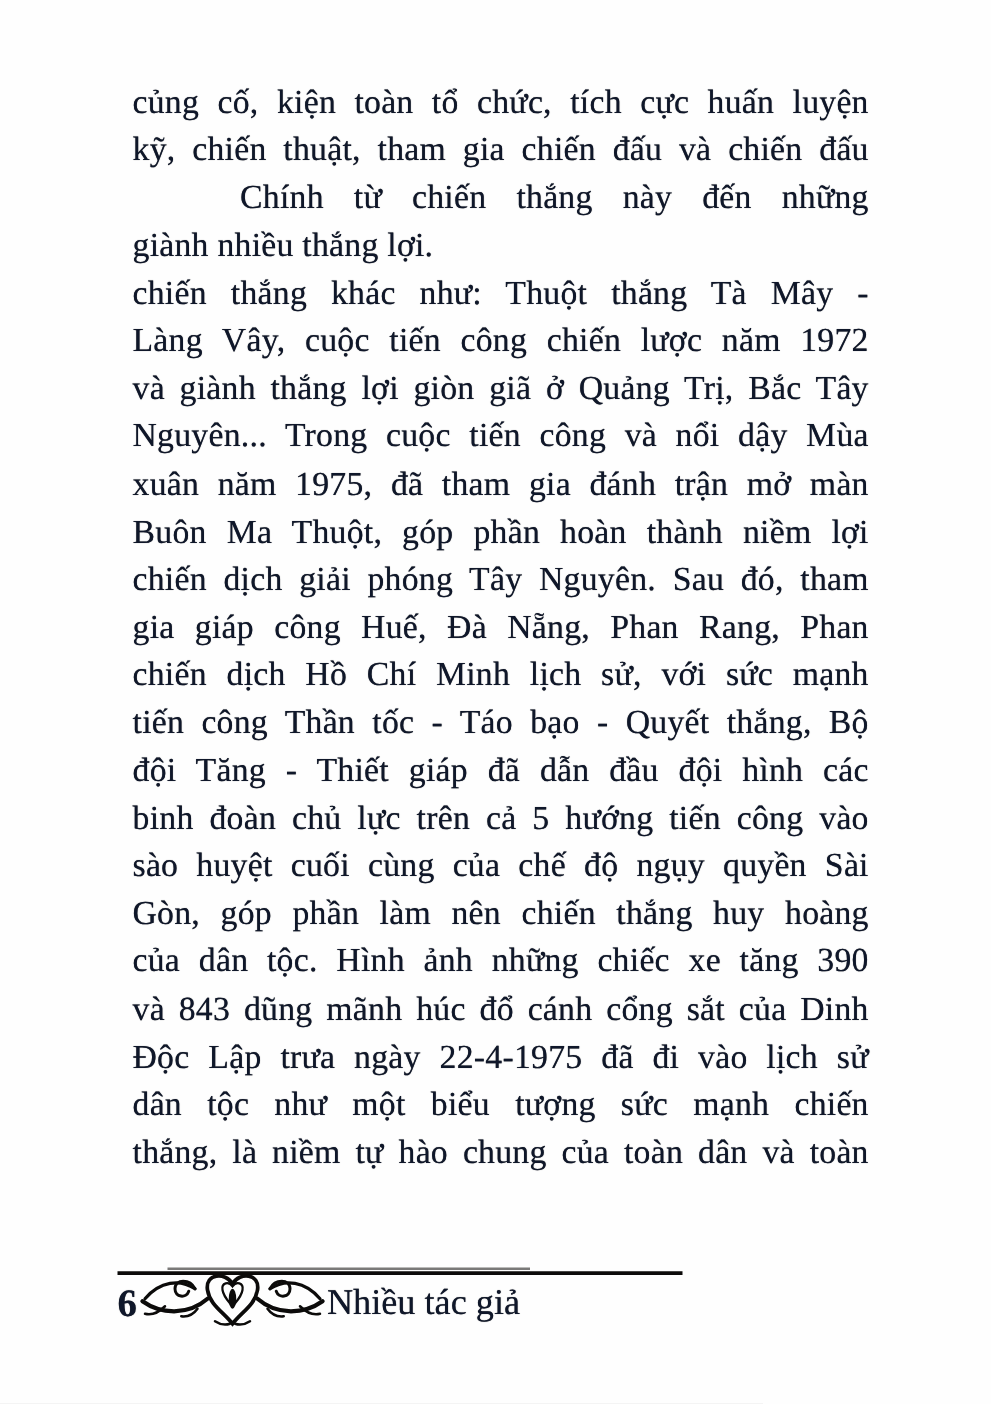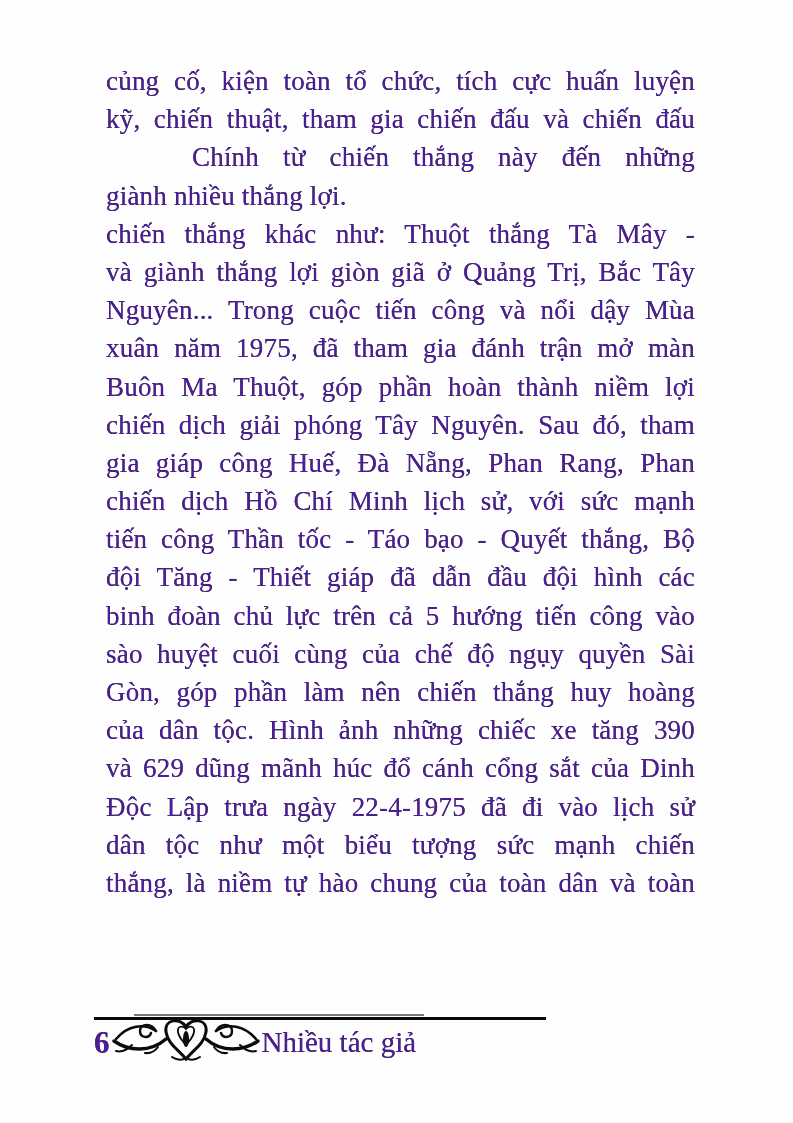--- a/index.html
+++ b/index.html
@@ -9,21 +9,21 @@
     background: #e8e8e8;
   }
   .page {
     position: relative;
     width: 793px;
     height: 1123px;
     margin: 0 auto;
     background: #fefefe;
     overflow: hidden;
     font-family: "Liberation Serif", "DejaVu Serif", serif;
-    color: #4c1d95;
+    color: #0f172a;
   }
   .text-block {
     position: absolute;
     left: 106px;
     top: 62px;
     width: 589px;
     font-size: 27px;
     line-height: 38.2px;
     font-weight: 500;
     letter-spacing: 0.2px;
@@ -98,34 +98,35 @@
 <body>
 
 <div class="page">
 
   <div class="text-block">
     <div class="line">củng cố, kiện toàn tổ chức, tích cực huấn luyện</div>
     <div class="line">kỹ, chiến thuật, tham gia chiến đấu và chiến đấu</div>
     <div class="line indent">Chính từ chiến thắng này đến những</div>
     <div class="line flush">giành nhiều thắng lợi.</div>
     <div class="line">chiến thắng khác như: Thuột thắng Tà Mây -</div>
+    <div class="line">Làng Vây, cuộc tiến công chiến lược năm 1972</div>
     <div class="line">và giành thắng lợi giòn giã ở Quảng Trị, Bắc Tây</div>
     <div class="line">Nguyên... Trong cuộc tiến công và nổi dậy Mùa</div>
     <div class="line">xuân năm 1975, đã tham gia đánh trận mở màn</div>
     <div class="line">Buôn Ma Thuột, góp phần hoàn thành niềm lợi</div>
     <div class="line">chiến dịch giải phóng Tây Nguyên. Sau đó, tham</div>
     <div class="line">gia giáp công Huế, Đà Nẵng, Phan Rang, Phan</div>
     <div class="line">chiến dịch Hồ Chí Minh lịch sử, với sức mạnh</div>
     <div class="line">tiến công Thần tốc - Táo bạo - Quyết thắng, Bộ</div>
     <div class="line">đội Tăng - Thiết giáp đã dẫn đầu đội hình các</div>
     <div class="line">binh đoàn chủ lực trên cả 5 hướng tiến công vào</div>
     <div class="line">sào huyệt cuối cùng của chế độ ngụy quyền Sài</div>
     <div class="line">Gòn, góp phần làm nên chiến thắng huy hoàng</div>
     <div class="line">của dân tộc. Hình ảnh những chiếc xe tăng 390</div>
-    <div class="line">và 629 dũng mãnh húc đổ cánh cổng sắt của Dinh</div>
+    <div class="line">và 843 dũng mãnh húc đổ cánh cổng sắt của Dinh</div>
     <div class="line">Độc Lập trưa ngày 22-4-1975 đã đi vào lịch sử</div>
     <div class="line">dân tộc như một biểu tượng sức mạnh chiến</div>
     <div class="line">thắng, là niềm tự hào chung của toàn dân và toàn</div>
   </div>
 
   <div class="footer">
     <div class="footer-rule"></div>
     <div class="footer-row">
       <span class="pagenum">6</span>
       <span class="ornament">

